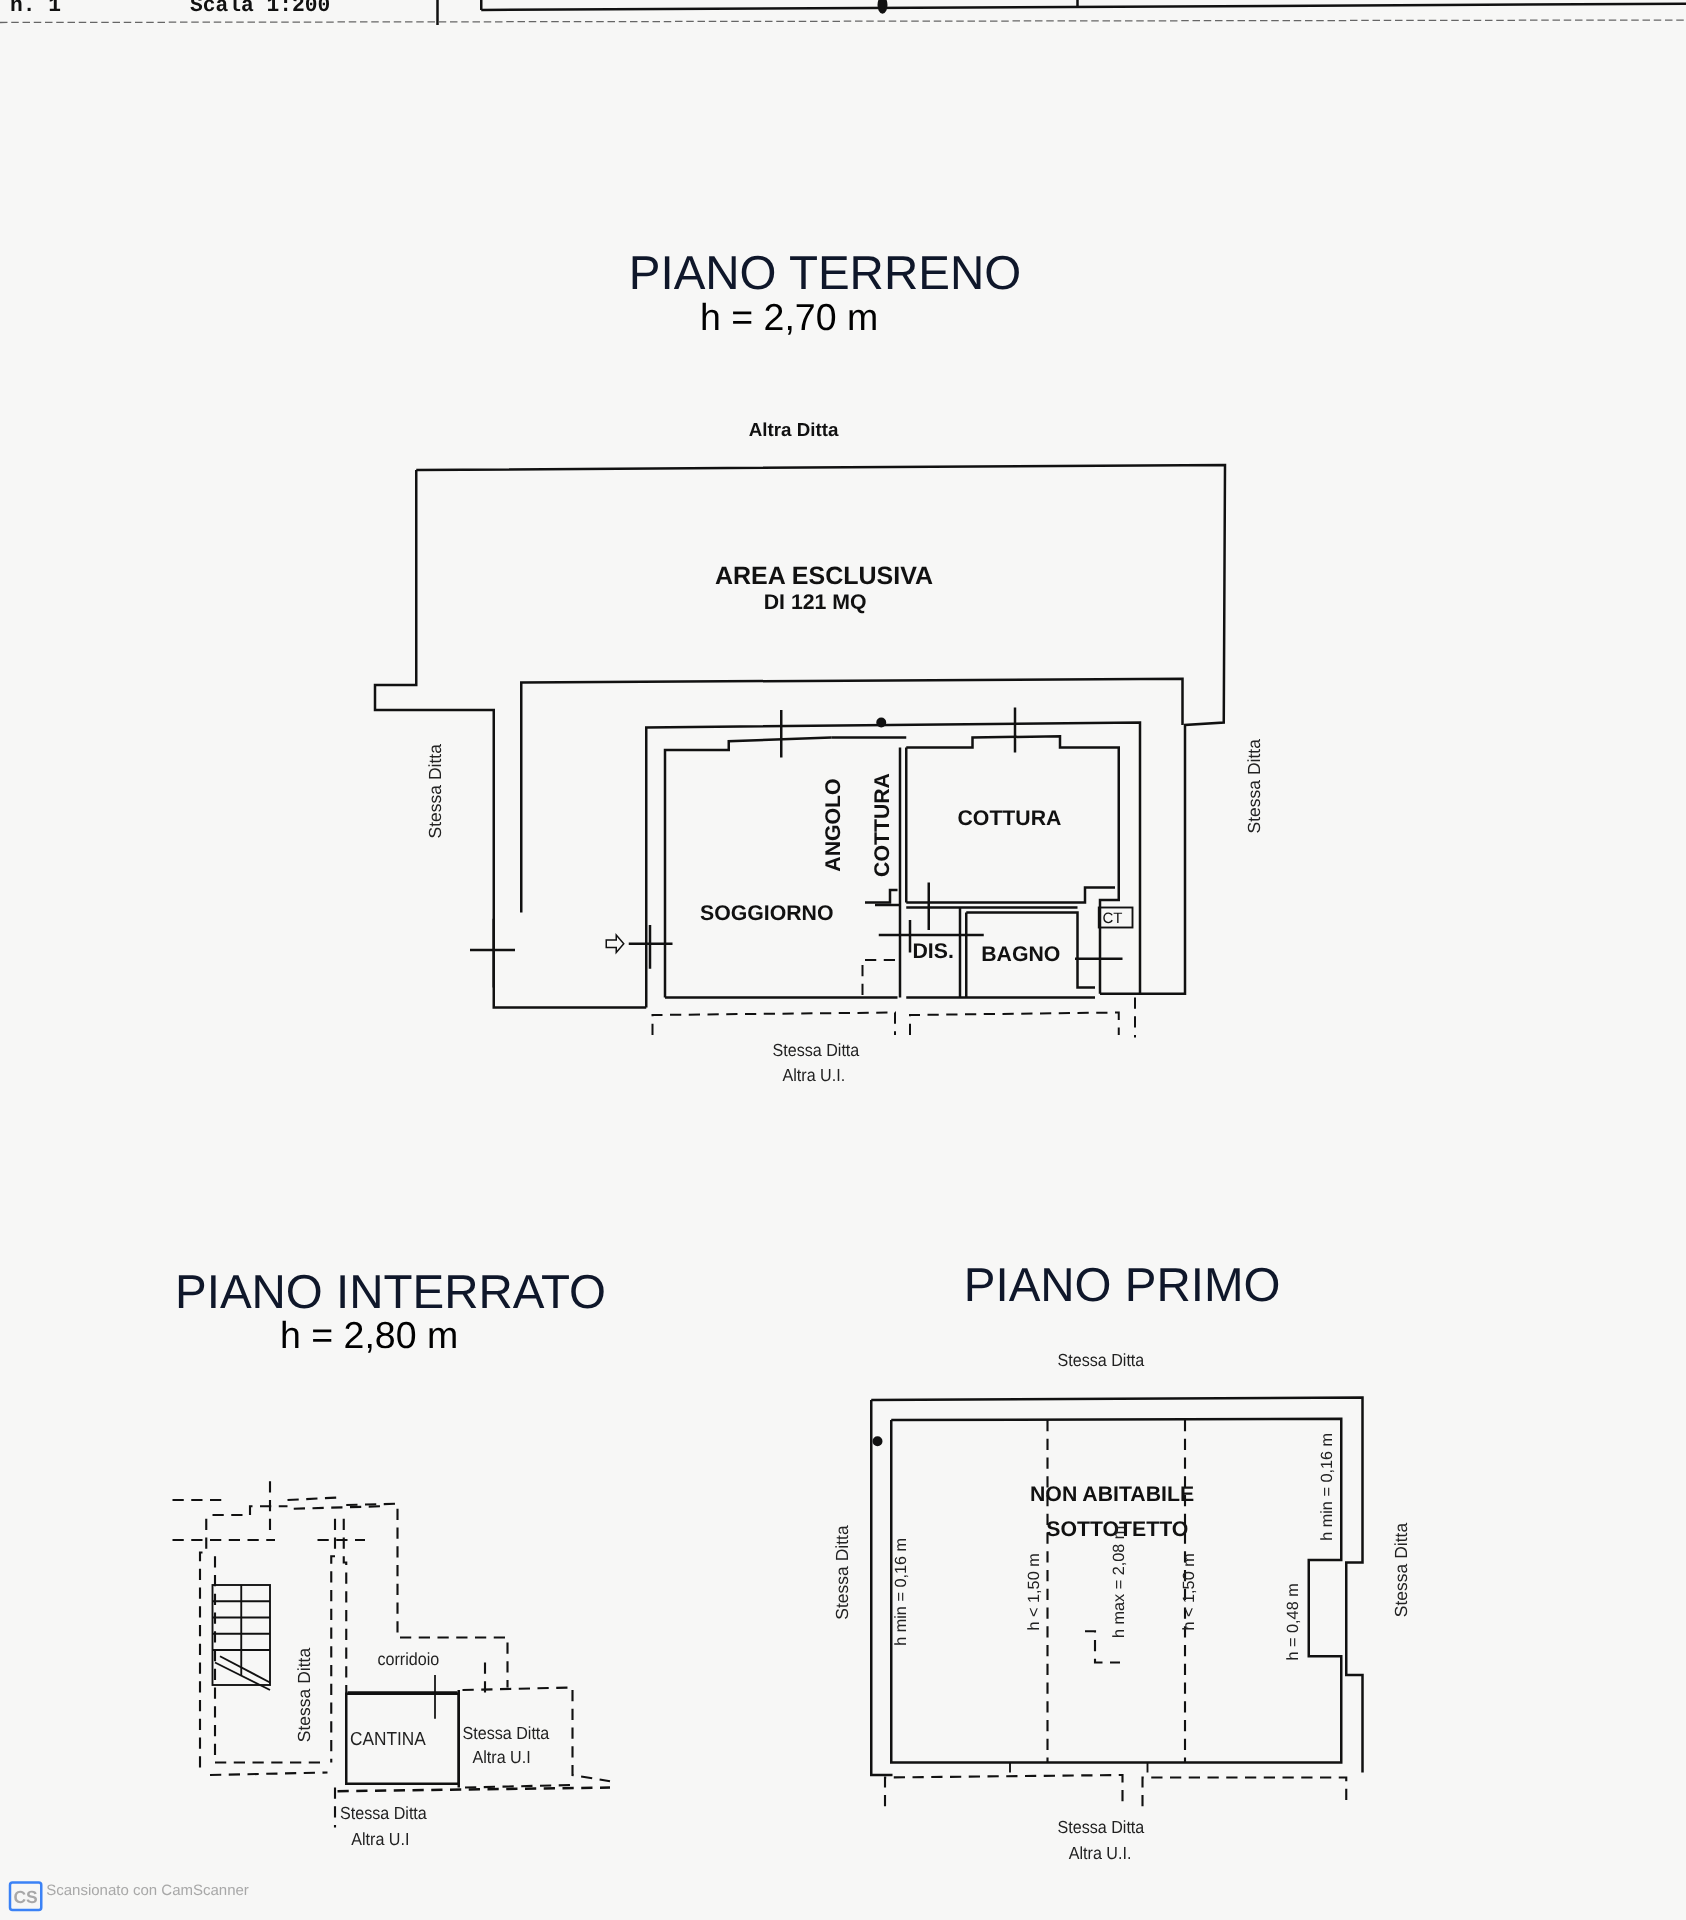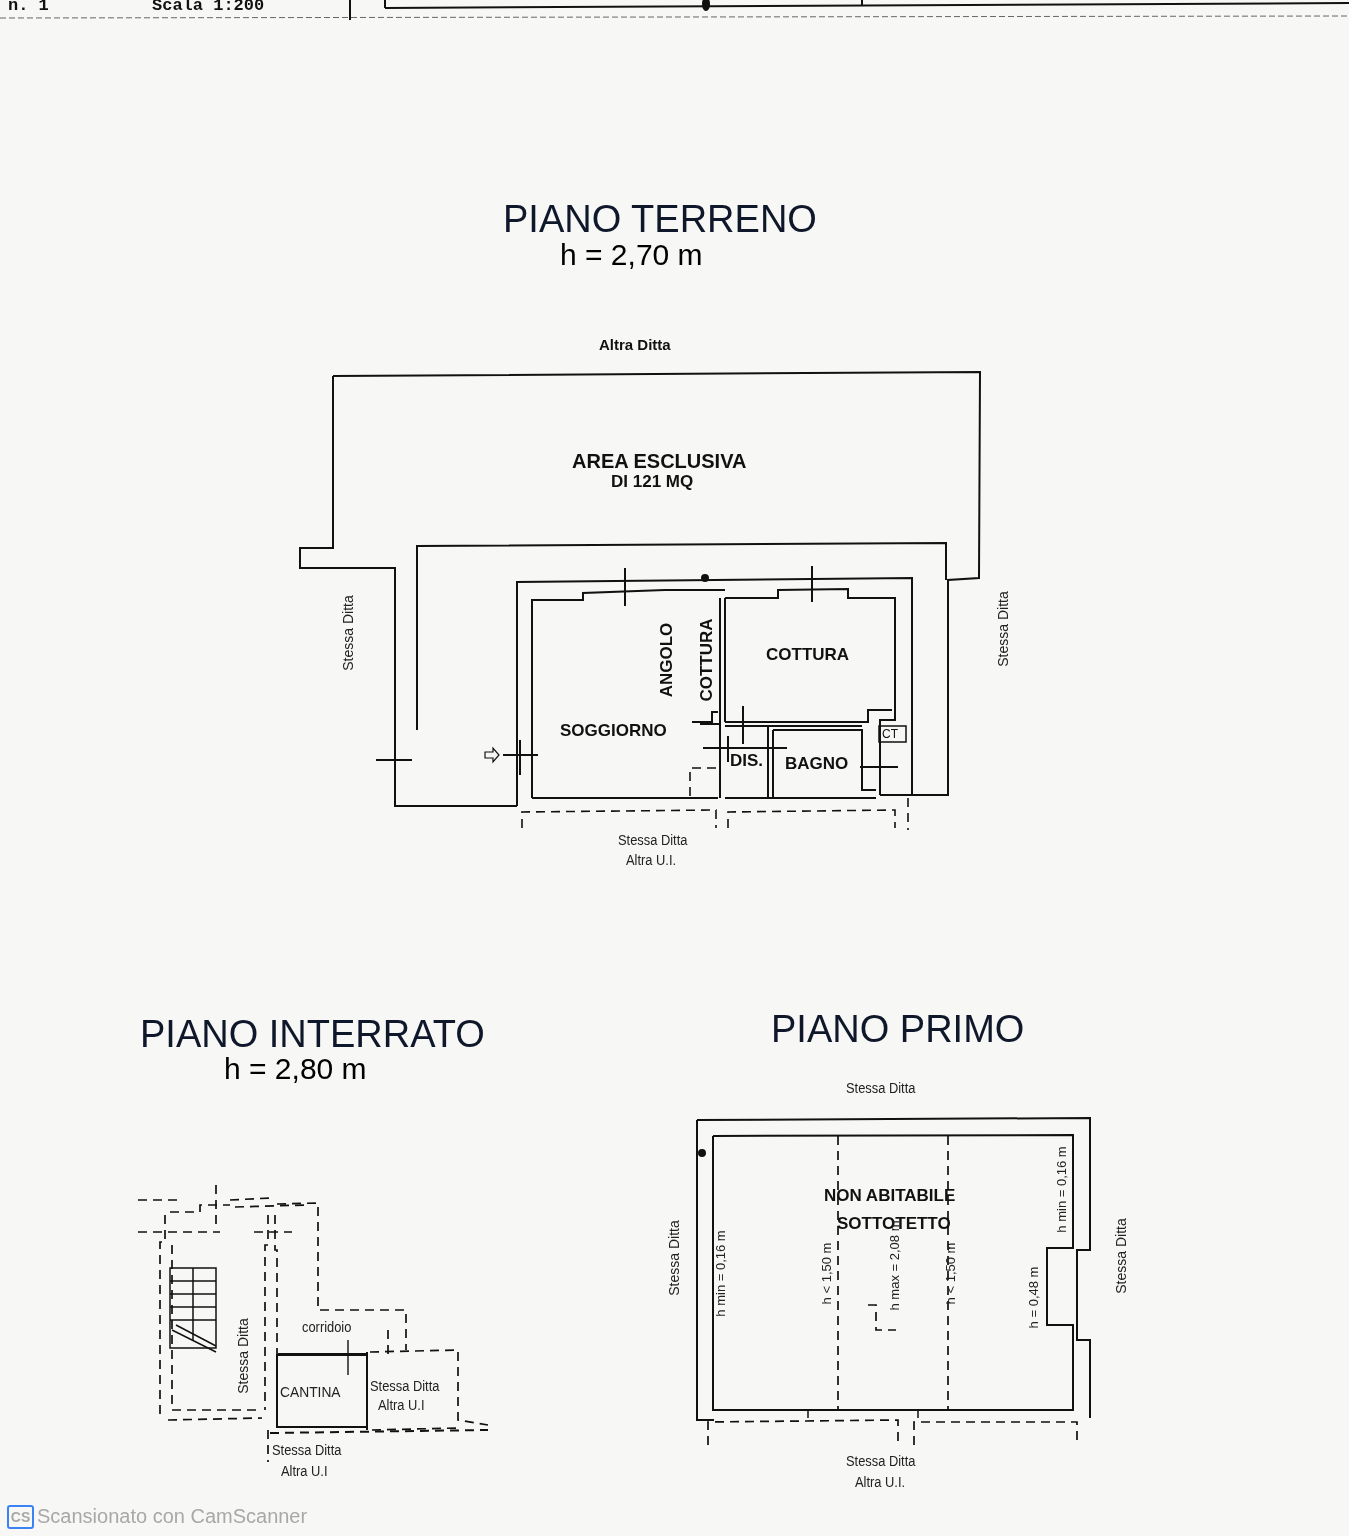--- a/index.html
+++ b/index.html
@@ -11,21 +11,21 @@
   .t { position:absolute; white-space:nowrap; }
   .title { font-size:38px; color:#0f172a; }
   .sub { font-size:30px; color:#000000; }
   .lbl { font-size:15px; font-weight:bold; color:#111; }
   .small { font-size:14px; color:#222; transform:scaleX(0.92); transform-origin:left; }
   .room { font-size:17px; font-weight:bold; color:#111; }
   .rot { transform-origin:center center; }
   svg { position:absolute; left:0; top:0; }
   .footer { position:absolute; left:0; top:1500px; width:1349px; height:36px; background:#f7f7f6; }
   .cs-badge { position:absolute; left:7px; top:1505px; width:23px; height:20px; border:2px solid #3b82f6; border-radius:3px; color:#a8a8a8; font-size:14px; font-weight:bold; text-align:center; line-height:20px; }
-  .cs-text { position:absolute; left:37px; top:1505px; font-size:20px; color:#a8a8a8; }
+  .cs-text { position:absolute; left:37px; top:1505px; font-size:12px; color:#a8a8a8; }
 </style>
 </head>
 <body>
 
 <div class="page"></div>
 
 <div class="header-row">
   <span class="hdr-n">n. 1</span>
   <span class="hdr-scale">Scala 1:200</span>
 </div>

